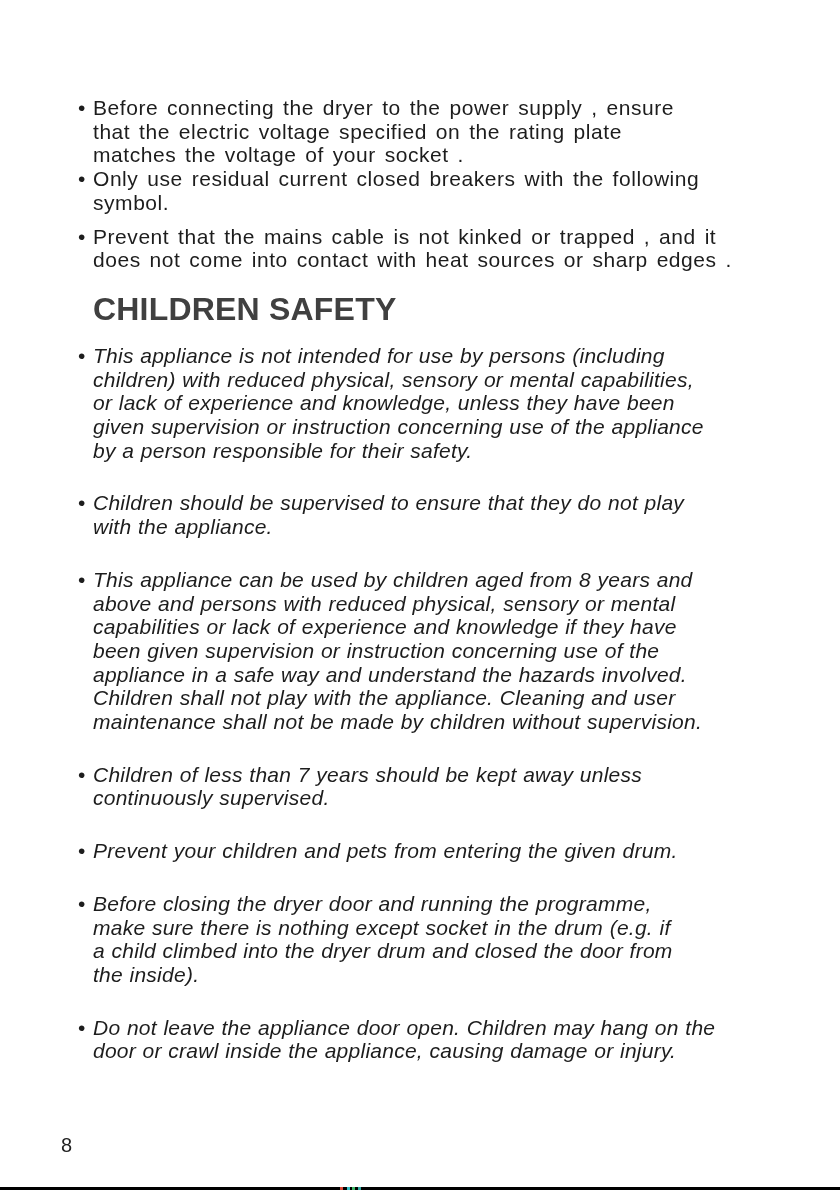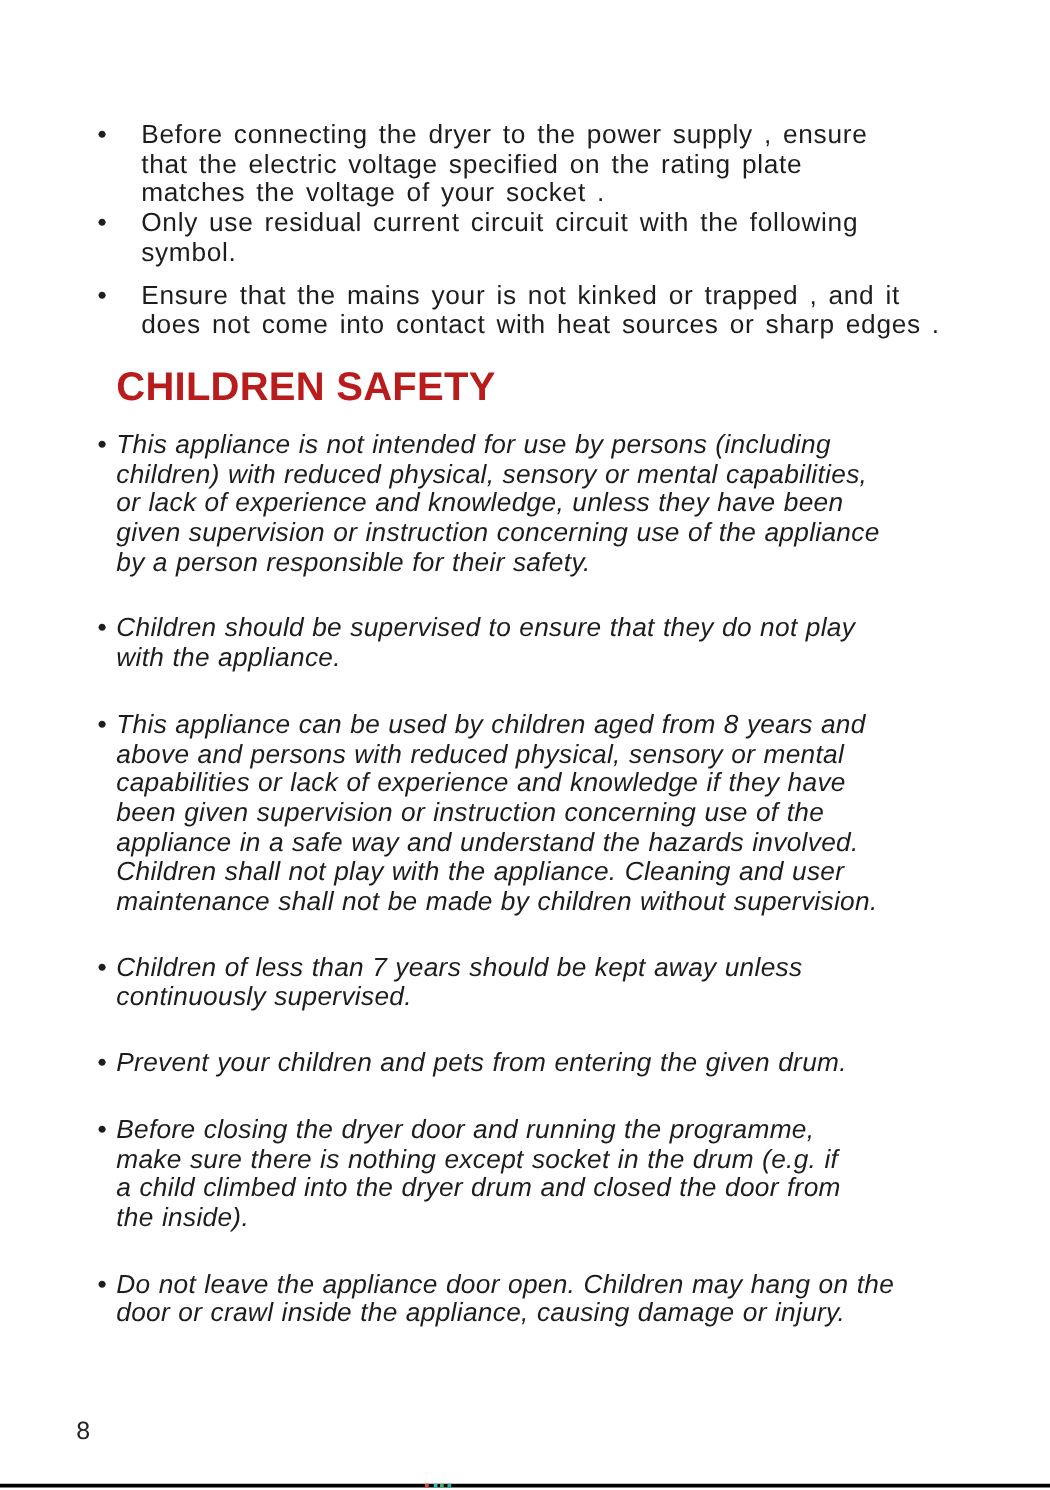--- a/index.html
+++ b/index.html
@@ -35,35 +35,34 @@
   }
   .text {
     flex: 1 1 auto;
     font-size: 21px;
     line-height: 23.7px;
     white-space: pre;
   }
   .top-list .text {
     letter-spacing: 0.55px;
     word-spacing: 2.5px;
-    margin-left: 20px;
   }
   .child-list .text {
     letter-spacing: 0.25px;
     word-spacing: 0.5px;
     font-style: italic;
   }
   .top-list li.gap-before { margin-top: 10px; }
   .heading {
     margin: 20px 0 18px 15px;
     font-size: 32px;
     line-height: 34px;
     font-weight: bold;
     letter-spacing: 0.2px;
-    color: #b91c1c;
+    color: #404040;
   }
   .child-list li { margin-bottom: 29px; }
   .child-list li:last-child { margin-bottom: 0; }
   .page-number {
     position: absolute;
     left: 61px;
     top: 1134px;
     font-size: 20px;
     line-height: 22px;
     color: #222222;
@@ -96,26 +95,26 @@
 
     <ul class="list top-list">
       <li>
         <span class="marker">•</span>
         <span class="text">Before connecting the dryer to the power supply , ensure
 that the electric voltage specified on the rating plate
 matches the voltage of your socket .</span>
       </li>
       <li>
         <span class="marker">•</span>
-        <span class="text">Only use residual current circuit circuit with the following
+        <span class="text">Only use residual current closed breakers with the following
 symbol.</span>
       </li>
       <li class="gap-before">
         <span class="marker">•</span>
-        <span class="text">Ensure that the mains your is not kinked or trapped , and it
+        <span class="text">Prevent that the mains cable is not kinked or trapped , and it
 does not come into contact with heat sources or sharp edges .</span>
       </li>
     </ul>
 
     <h1 class="heading">CHILDREN SAFETY</h1>
 
     <ul class="list child-list">
       <li>
         <span class="marker">•</span>
         <span class="text">This appliance is not intended for use by persons (including

